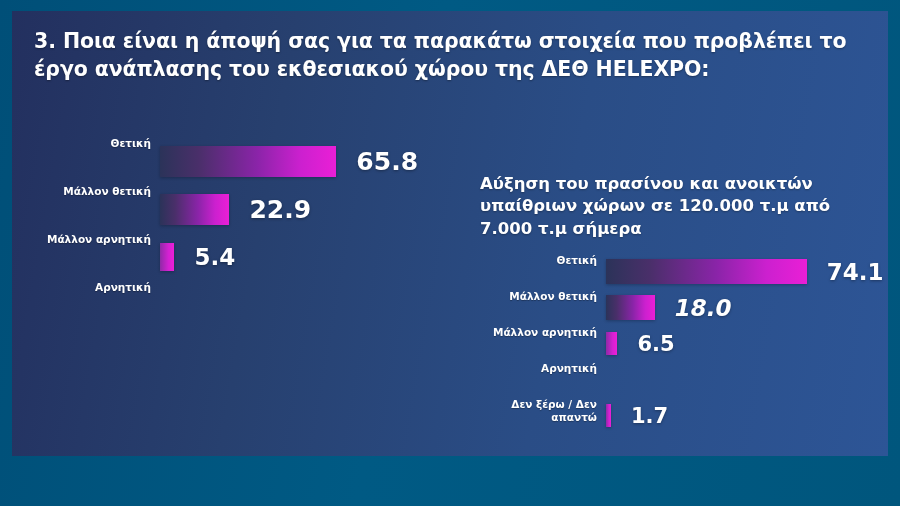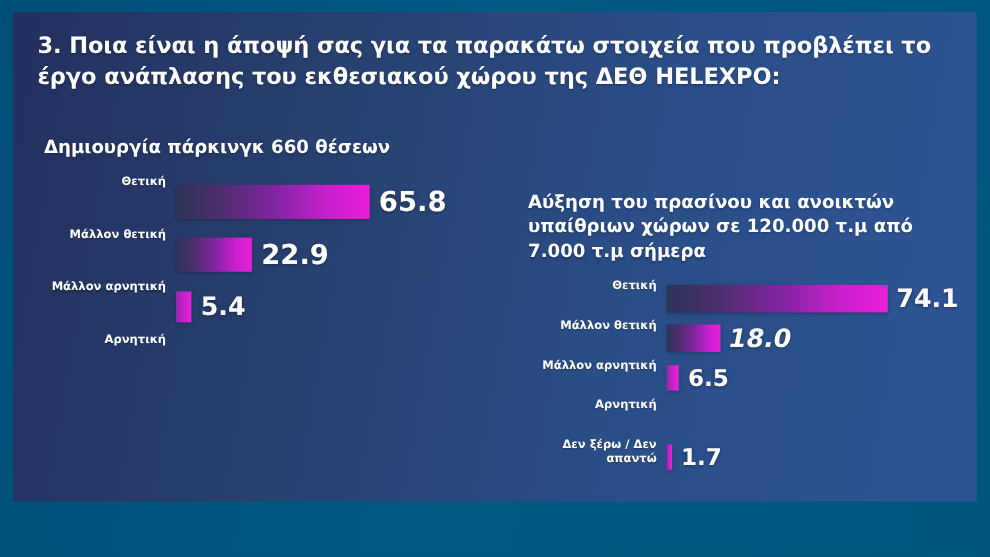--- a/index.html
+++ b/index.html
@@ -76,40 +76,39 @@
     background:linear-gradient(90deg,#2b3359 0%, #4a2f6a 22%, #8a24a8 55%, #cc20cf 80%, #ea1fd6 100%);
     box-shadow:0 1px 3px rgba(0,0,0,0.25);
     flex:0 0 auto;
   }
   .bar.tiny {
     background:linear-gradient(90deg,#8f2aa6 0%, #d421d2 60%, #ec1fd7 100%);
   }
   .bar-value {
     color:#ffffff;
     font-weight:bold;
-    padding-left:8px;
+    padding-left:20px;
     white-space:nowrap;
     text-shadow:0 1px 3px rgba(0,0,0,0.35);
     flex:0 0 auto;
   }
 
   
   .footer { position:absolute; left:0; bottom:0; width:900px; height:50px; }
 </style>
 </head>
 <body>
 
 <div class="frame"></div>
 
 <div class="slide">
 
   <div class="heading">3. Ποια είναι η άποψή σας για τα παρακάτω στοιχεία που προβλέπει το έργο ανάπλασης του εκθεσιακού χώρου της ΔΕΘ HELEXPO:</div>
 
   <div class="chart" id="chart-left">
-    <div class="chart-title">Δημιουργία πάρκινγκ 660 θέσεων</div>
     <div class="rows" id="rows-left">
         <div class="row" style="height: 48px;">
           <div class="row-label">Θετική</div>
           <div class="bar-wrap">
             <div class="bar" style="width: 176.344px; height: 31px;"></div>
             <div class="bar-value" style="font-size: 25px;">65.8</div>
           </div>
         </div>
         <div class="row" style="height: 48px;">
           <div class="row-label">Μάλλον θετική</div>

